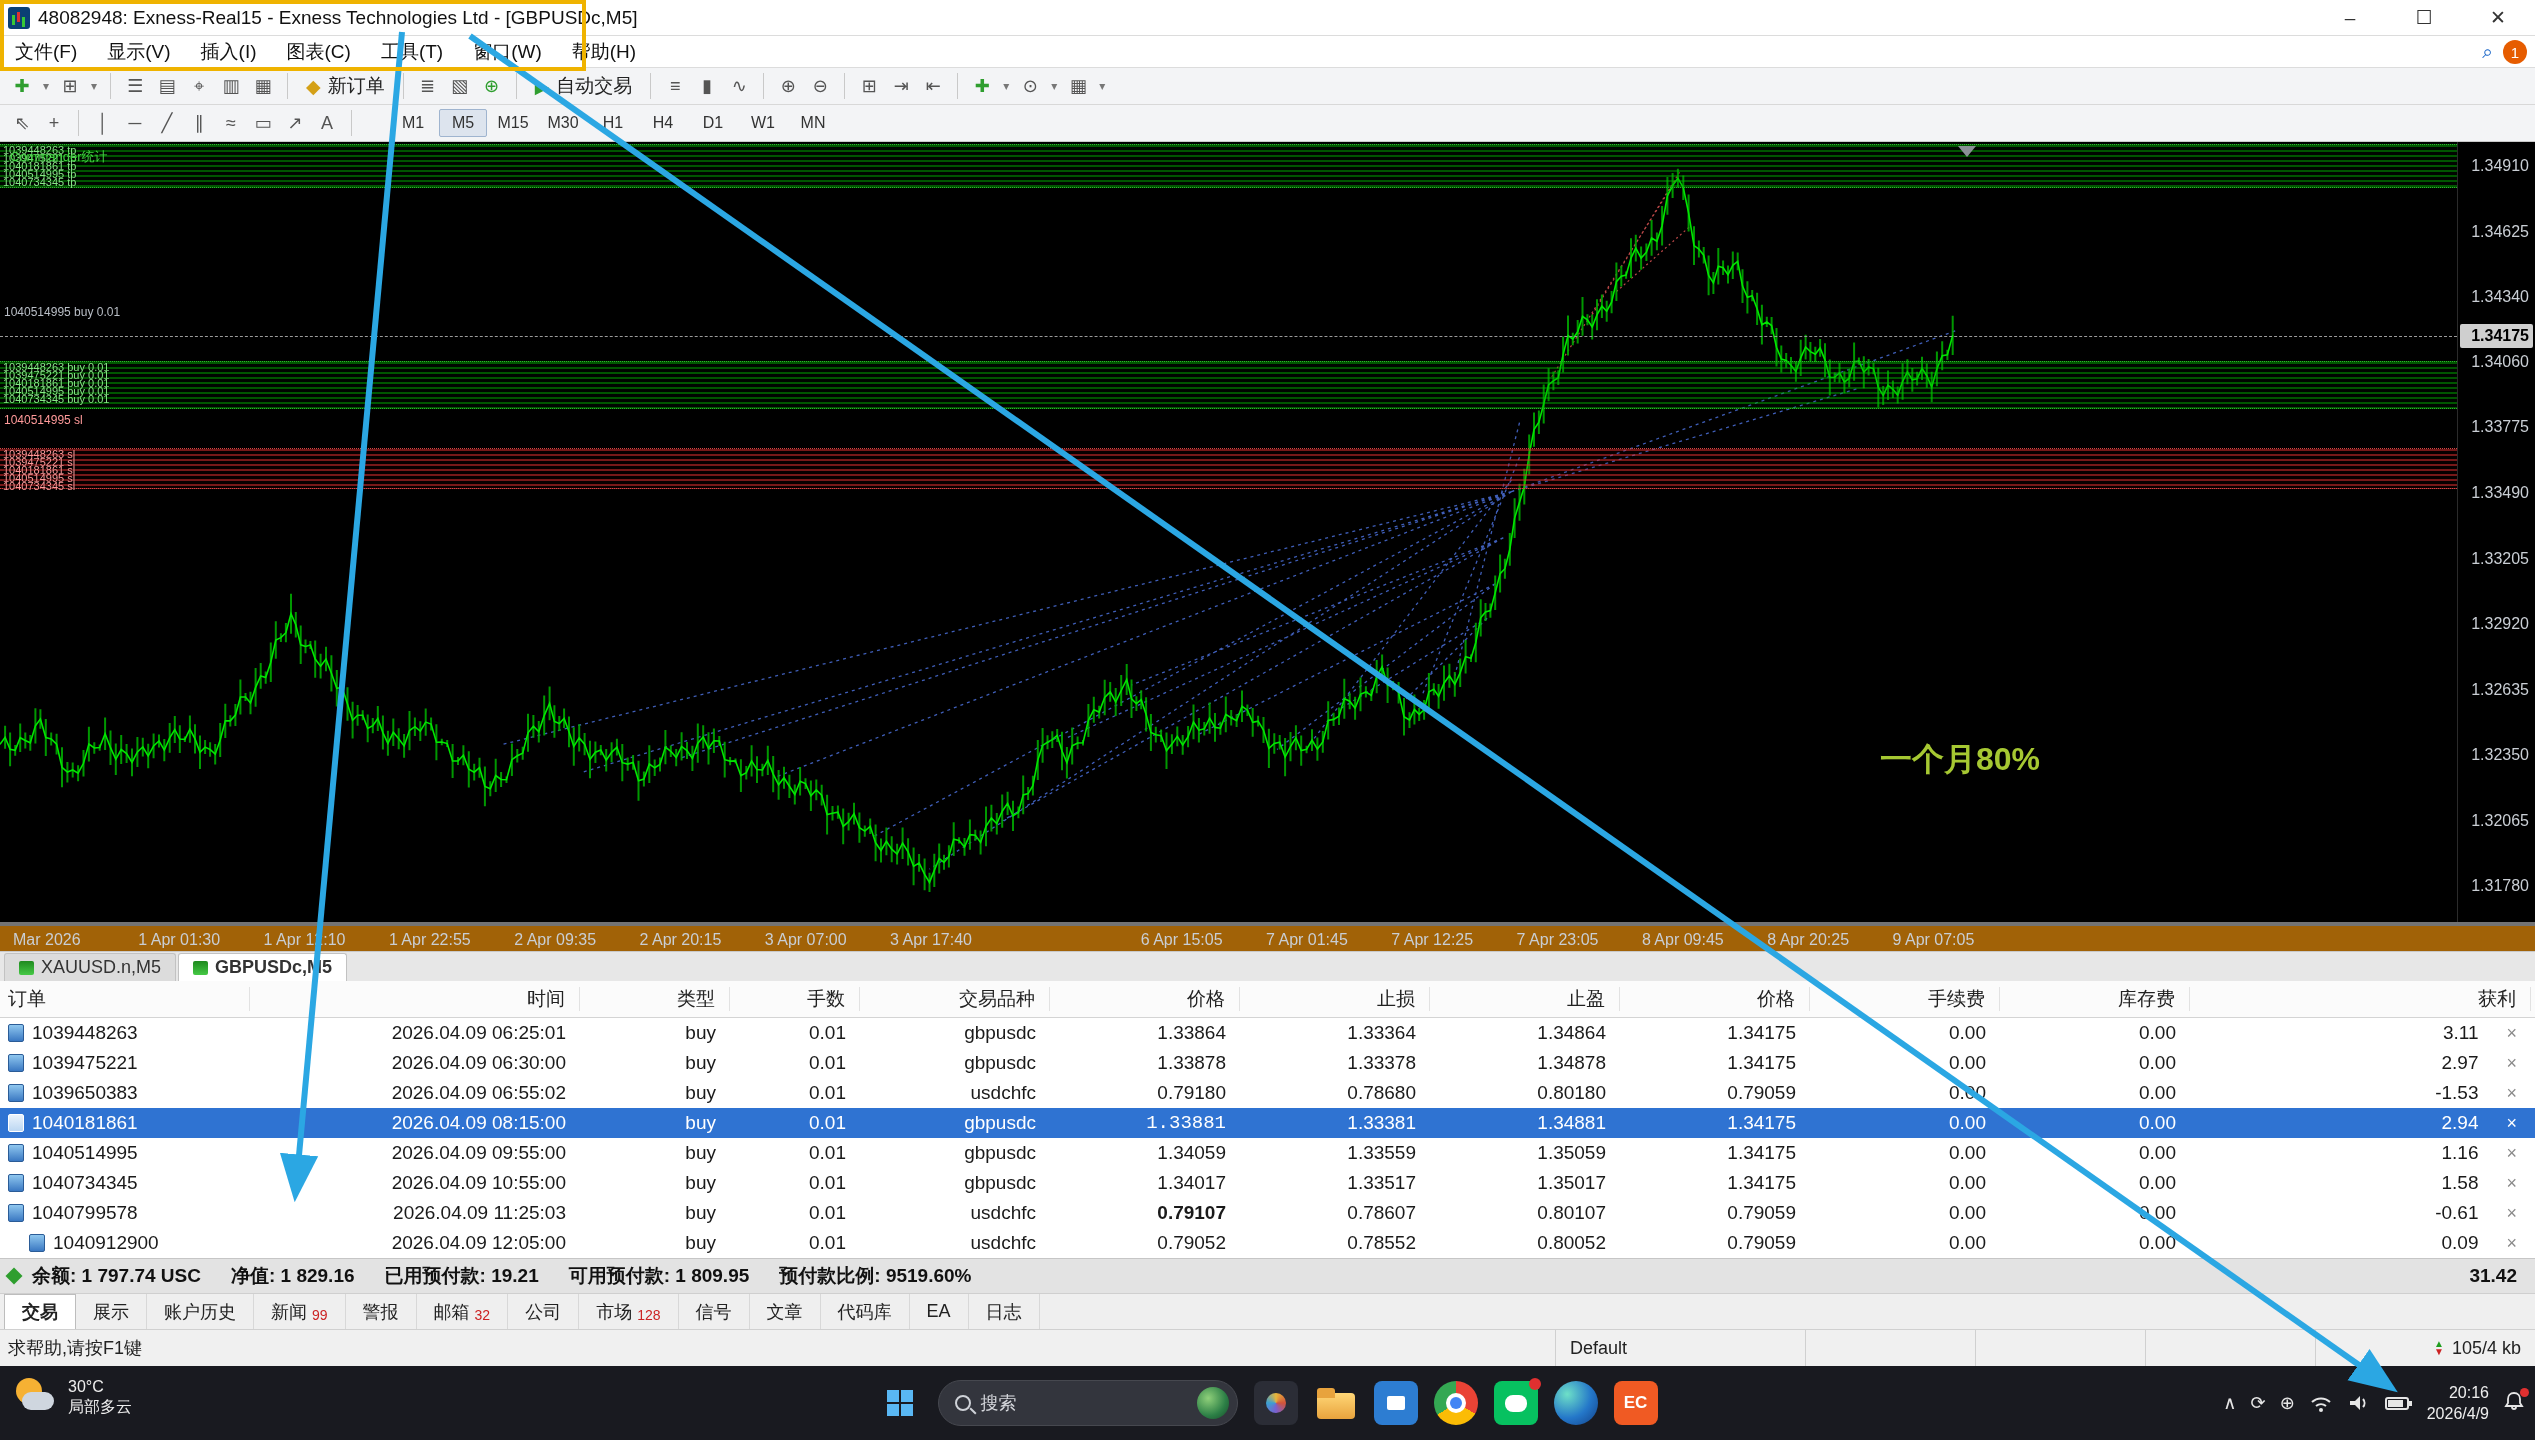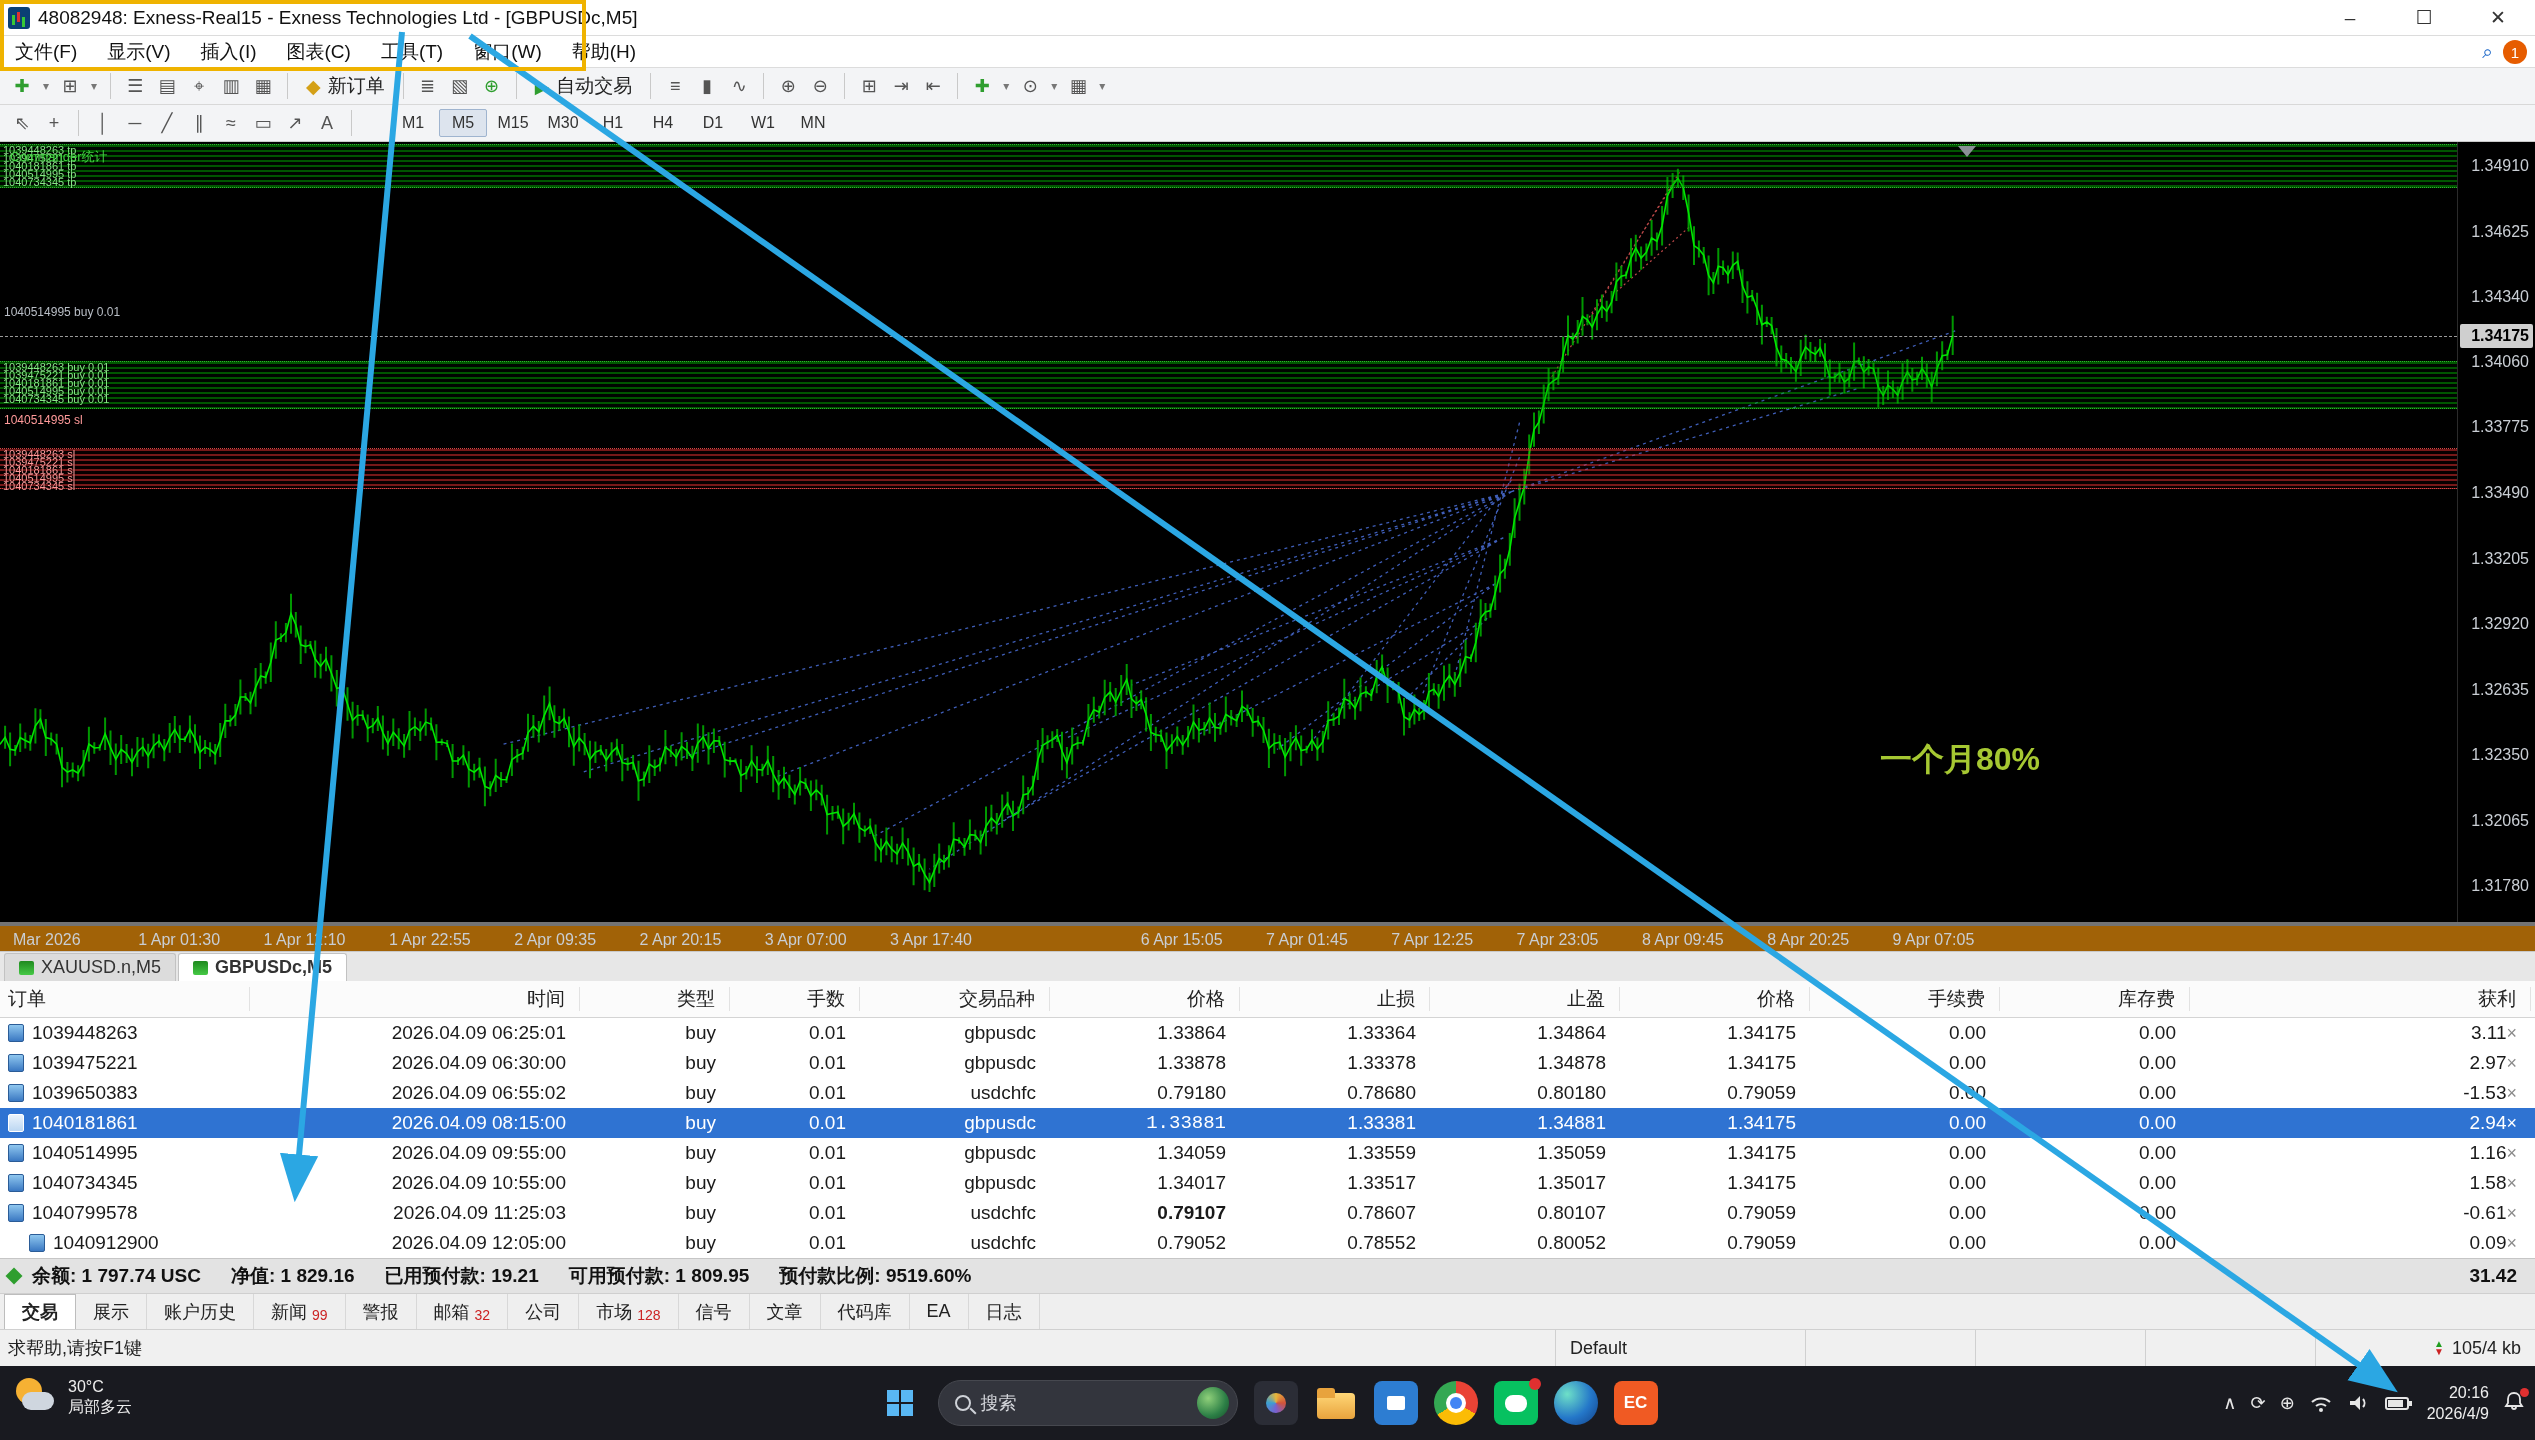--- a/index.html
+++ b/index.html
@@ -59,21 +59,21 @@
 #orders-header{position:absolute;left:0;top:981px;width:2535px;height:37px;background:#fbfbfb;border-bottom:1px solid #d4d4d4;display:flex;align-items:center;font-size:19px;color:#222}
 #orders-body{position:absolute;left:0;top:1018px;width:2535px;height:240px;background:#fff}
 .trow{display:flex;align-items:center;height:30px;font-size:19px;color:#1a1a1a}
 .trow.sel{background:#2f73d2;color:#fff}
 .cell{text-align:right;padding-right:14px;white-space:nowrap;overflow:hidden}
 .cell.left{text-align:left;padding-left:8px;padding-right:0}
 .hcell{border-right:1px solid #e2e2e2;height:24px;line-height:24px}
 .ordcell{display:flex;align-items:center;gap:8px}
 .doc-icon{width:16px;height:18px;background:linear-gradient(180deg,#8fc7ef,#3a78c2);border:1px solid #2b5c97;border-radius:2px;flex:0 0 auto}
 .trow.sel .doc-icon{background:linear-gradient(180deg,#eaf3fc,#bcd7f2);border-color:#fff}
-.profitcell{display:flex;align-items:center;justify-content:flex-end;gap:0}
+.profitcell{display:flex;align-items:center;justify-content:flex-end;gap:28px}
 .close-x{color:#8a8a8a;font-size:18px}
 .trow.sel .close-x{color:#fff}
 
 
 #summary{position:absolute;left:0;top:1258px;width:2535px;height:35px;background:#e3e3e3;border-top:1px solid #c6c6c6;display:flex;align-items:center;font-size:19px;font-weight:bold;color:#111;padding-left:8px}
 #summary .seg{margin-right:30px;white-space:nowrap}
 #summary-diamond{width:12px;height:12px;background:#2e9e2e;transform:rotate(45deg);margin-right:12px;flex:0 0 auto}
 #summary-total{margin-left:auto;padding-right:18px}
 
 

